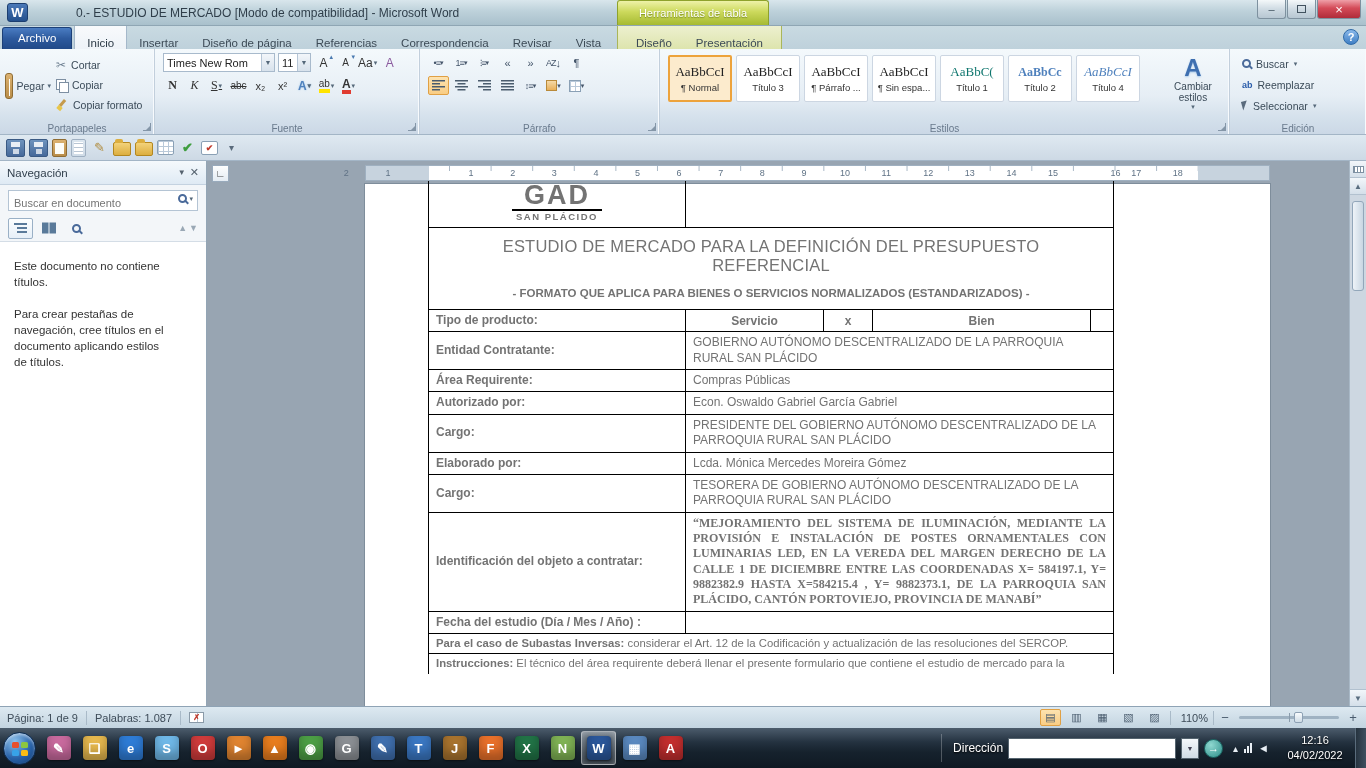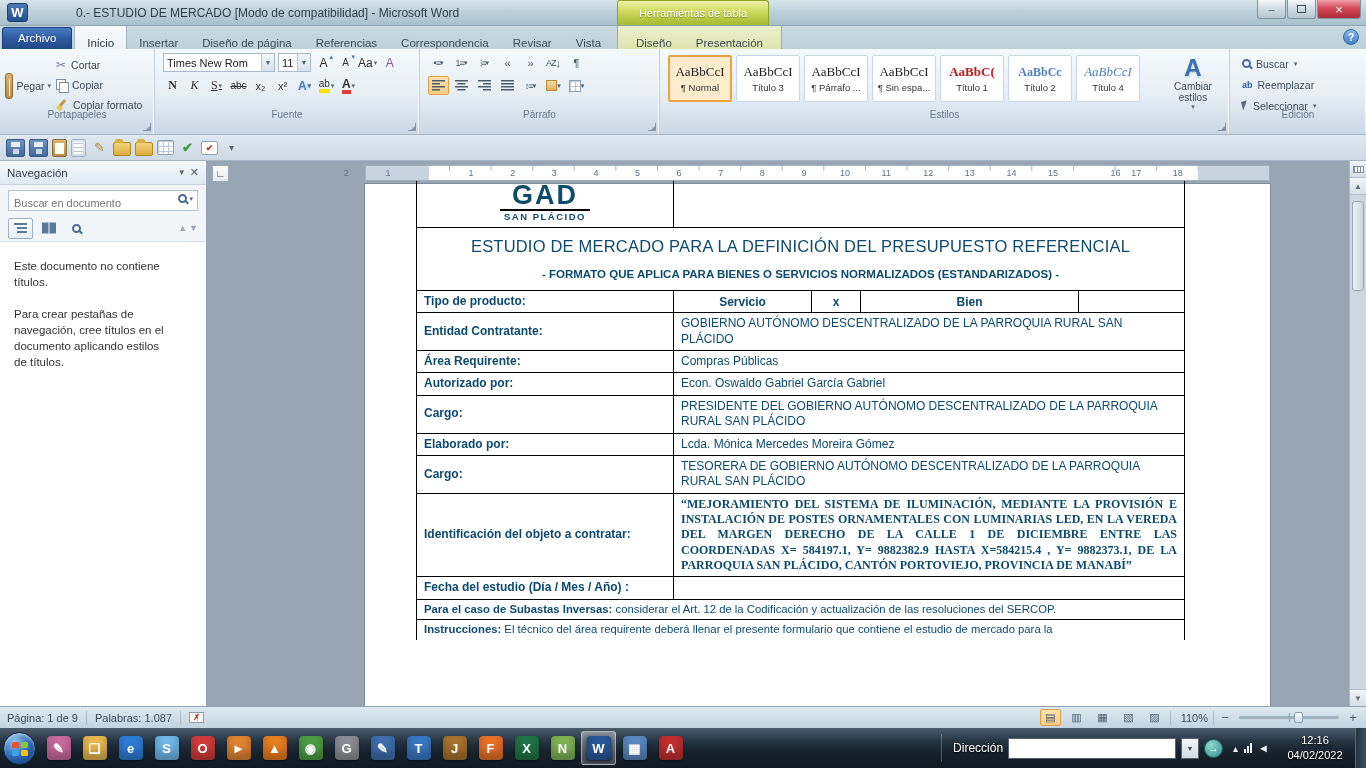--- a/index.html
+++ b/index.html
@@ -37,21 +37,21 @@
     background:linear-gradient(#edf0cf,#dde4ad); border-left:1px solid #aab659; border-right:1px solid #aab659; padding:0 6px; }
   .help-btn { position:absolute; right:7px; top:3px; width:16px; height:16px; border-radius:50%;
     background:linear-gradient(#8ab8ea,#3f7fc4); border:1px solid #2f6aa8; color:#fff; font-size:11px;
     font-weight:bold; display:flex; align-items:center; justify-content:center; }
 
   
   .ribbon { position:absolute; top:49px; left:0; right:0; height:86px;
     background:linear-gradient(#f4f9fc,#e6eef5 55%,#d5e1ec 80%,#cbd8e6);
     border-bottom:1px solid #a3b5c6; display:flex; z-index:10; }
   .rgroup { position:relative; height:100%; border-right:1px solid #c2cfdc; box-shadow:inset -1px 0 0 #f7fafd; }
-  .glabel { position:absolute; bottom:14px; left:0; right:0; text-align:center; font-size:10px; color:#68798c; }
+  .glabel { position:absolute; bottom:0; left:0; right:0; text-align:center; font-size:10px; color:#68798c; }
   .launcher { position:absolute; bottom:3px; right:3px; width:8px; height:8px;
     border:1px solid #8496a8; border-top:none; border-left:none; }
   .launcher::after { content:""; position:absolute; right:0; bottom:0; width:0; height:0;
     border-left:4px solid transparent; border-bottom:4px solid #8496a8; }
 
   
   .g-clip { width:155px; display:flex; }
   .paste-btn { width:48px; margin:4px 0 16px 4px; display:flex; flex-direction:row; align-items:center;
     justify-content:center; gap:3px; border:1px solid transparent; border-radius:3px; }
   .ic-clipboard { width:20px; height:26px; background:linear-gradient(#dcb271,#b98d49); border-radius:3px; position:relative; border:1px solid #8f6c33; }
@@ -97,21 +97,21 @@
   .pbtn svg rect { fill:#4a5c6e; }
   .mini { font-size:9px; letter-spacing:-1px; }
 
   
   .g-styles { width:570px; }
   .styles-row { display:flex; gap:4px; padding:6px 4px 0 8px; }
   .style-item { width:64px; height:47px; background:#fff; border:1px solid #ccd6e2; border-radius:2px;
     display:flex; flex-direction:column; align-items:center; justify-content:center; }
   .style-item.selected { border:2px solid #eda33c; background:#fcebcd; }
   .sample { font-family:"Liberation Serif",serif; font-size:13px; color:#222; }
-  .st-h1 .sample { color:#b91c1c; font-weight:bold; }
+  .st-h1 .sample { color:#0f766e; font-weight:normal; }
   .st-h2 .sample { color:#4f81bd; font-weight:bold; font-size:12px; }
   .st-h4 .sample { color:#4f81bd; font-style:italic; }
   .sname { font-size:9.5px; color:#333; margin-top:2px; white-space:nowrap; }
   .change-styles { position:absolute; right:6px; top:6px; width:60px; display:flex; flex-direction:column;
     align-items:center; font-size:10px; color:#3a4a58; text-align:center; }
   .big-a { font-size:24px; font-weight:bold; color:#3e6fb0; text-shadow:0 1px 2px #a8c8e8; line-height:1.1; }
 
   
   .g-edit { width:136px; padding:6px 4px 16px 8px; display:flex; flex-direction:column; gap:4px; }
   .mag { width:9px; height:9px; border:2px solid #4a6a9a; border-radius:50%; position:relative; }
@@ -168,21 +168,21 @@
   .ruler-bar { position:absolute; left:158px; top:4px; width:905px; height:16px;
     background:#c7d3de; border:1px solid #9fb0c0; z-index:4; }
   .ruler-white { position:absolute; left:63px; top:0; bottom:0; width:769px; background:#fff;
     background-image:repeating-linear-gradient(90deg,#a9b8c6 0 1px,transparent 1px 41.6px); background-position:20px 0;
     background-size:41.6px 5px; background-repeat:repeat-x; }
   .ruler-num { position:absolute; top:2px; font-size:9px; color:#5f7285; }
 
   .page { position:absolute; left:158px; top:23px; width:905px; height:560px; background:#fff;
     box-shadow:0 0 0 1px #76members,#7e8d9b, 2px 3px 5px rgba(0,0,0,.35); outline:1px solid #7e8d9b; }
 
-  .dtable { position:absolute; left:51px; top:-8px; width:769px; border-left:1px solid #000; border-right:1px solid #000; color:#0c4a6e; }
+  .dtable { position:absolute; left:63px; top:-8px; width:686px; border-left:1px solid #000; border-right:1px solid #000; color:#737373; }
   .trow { display:flex; border-bottom:1px solid #000; align-items:stretch; min-height:20px; }
   .tcell { padding:3px 7px; font-size:12px; line-height:1.28; }
   .tcell.label { flex:0 0 257px; border-right:1px solid #000; font-weight:bold; display:flex; align-items:center; }
   .tcell.value { flex:1; display:flex; flex-direction:column; justify-content:center; }
   .tcell.value.vbold { font-weight:bold; text-align:justify;font-family:Liberation Serif, serif; }
   .logo-row { height:52px; }
   .logo-cell { flex:0 0 257px; border-right:1px solid #000; display:flex; flex-direction:column; align-items:center; justify-content:center; }
   .logo-gad { font-size:27px; font-weight:800; letter-spacing:2px; line-height:1; }
   .logo-sub { font-size:9.5px; font-weight:bold; letter-spacing:1.5px; border-top:2px solid #000; padding:0 4px; }
   .title-cell { flex:1; text-align:center; padding:9px 14px 10px 14px; }

